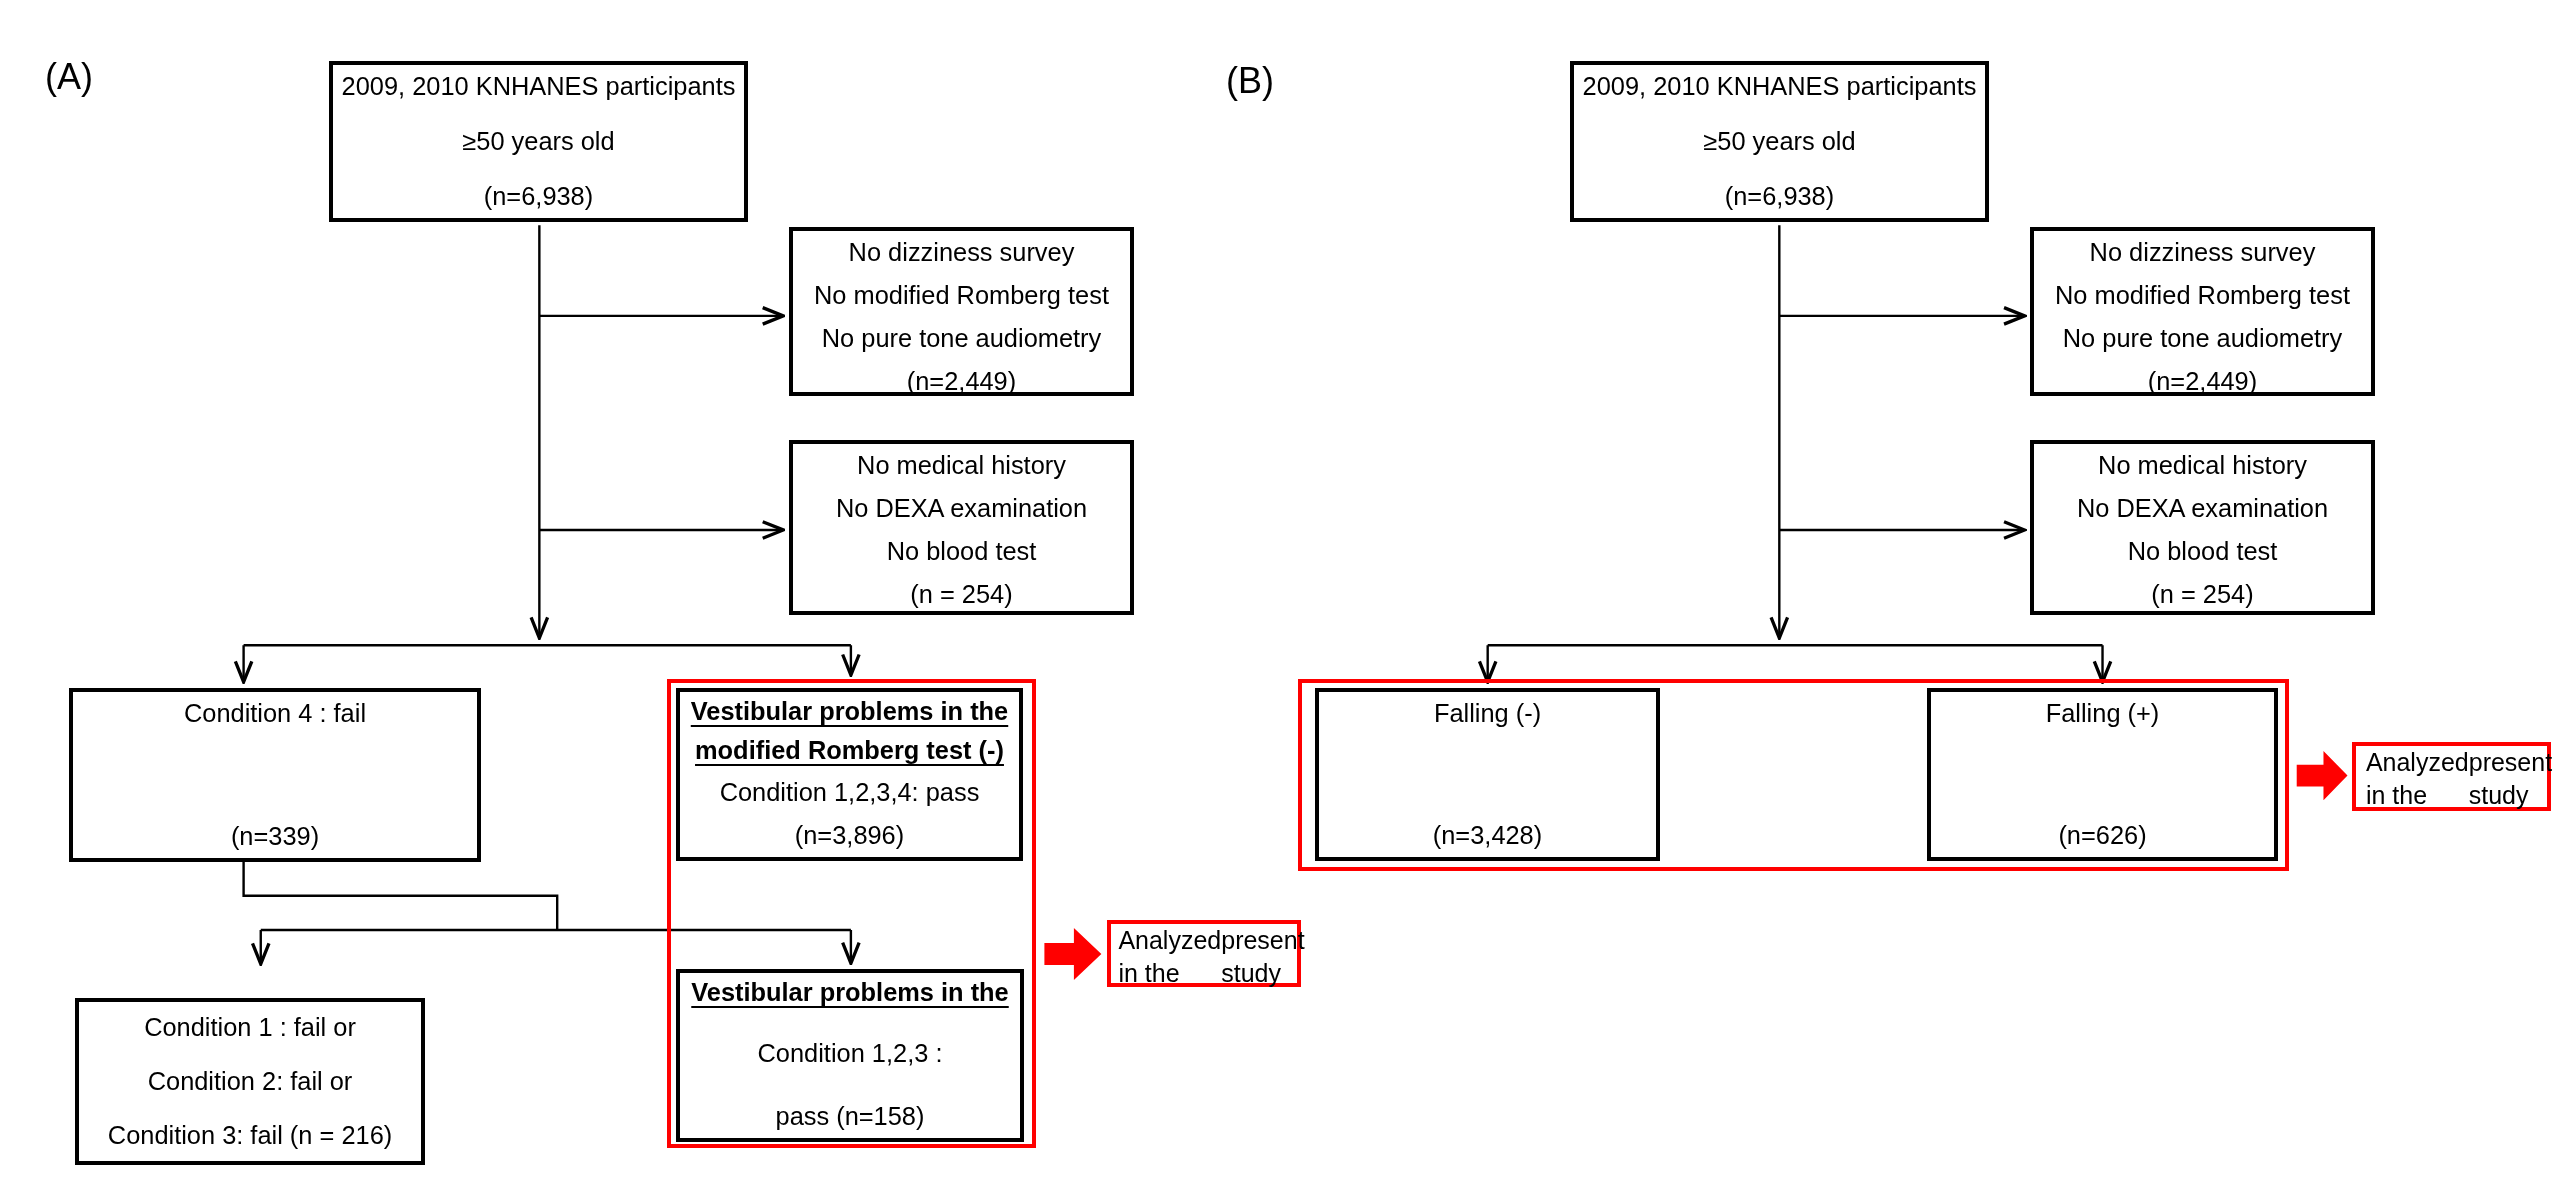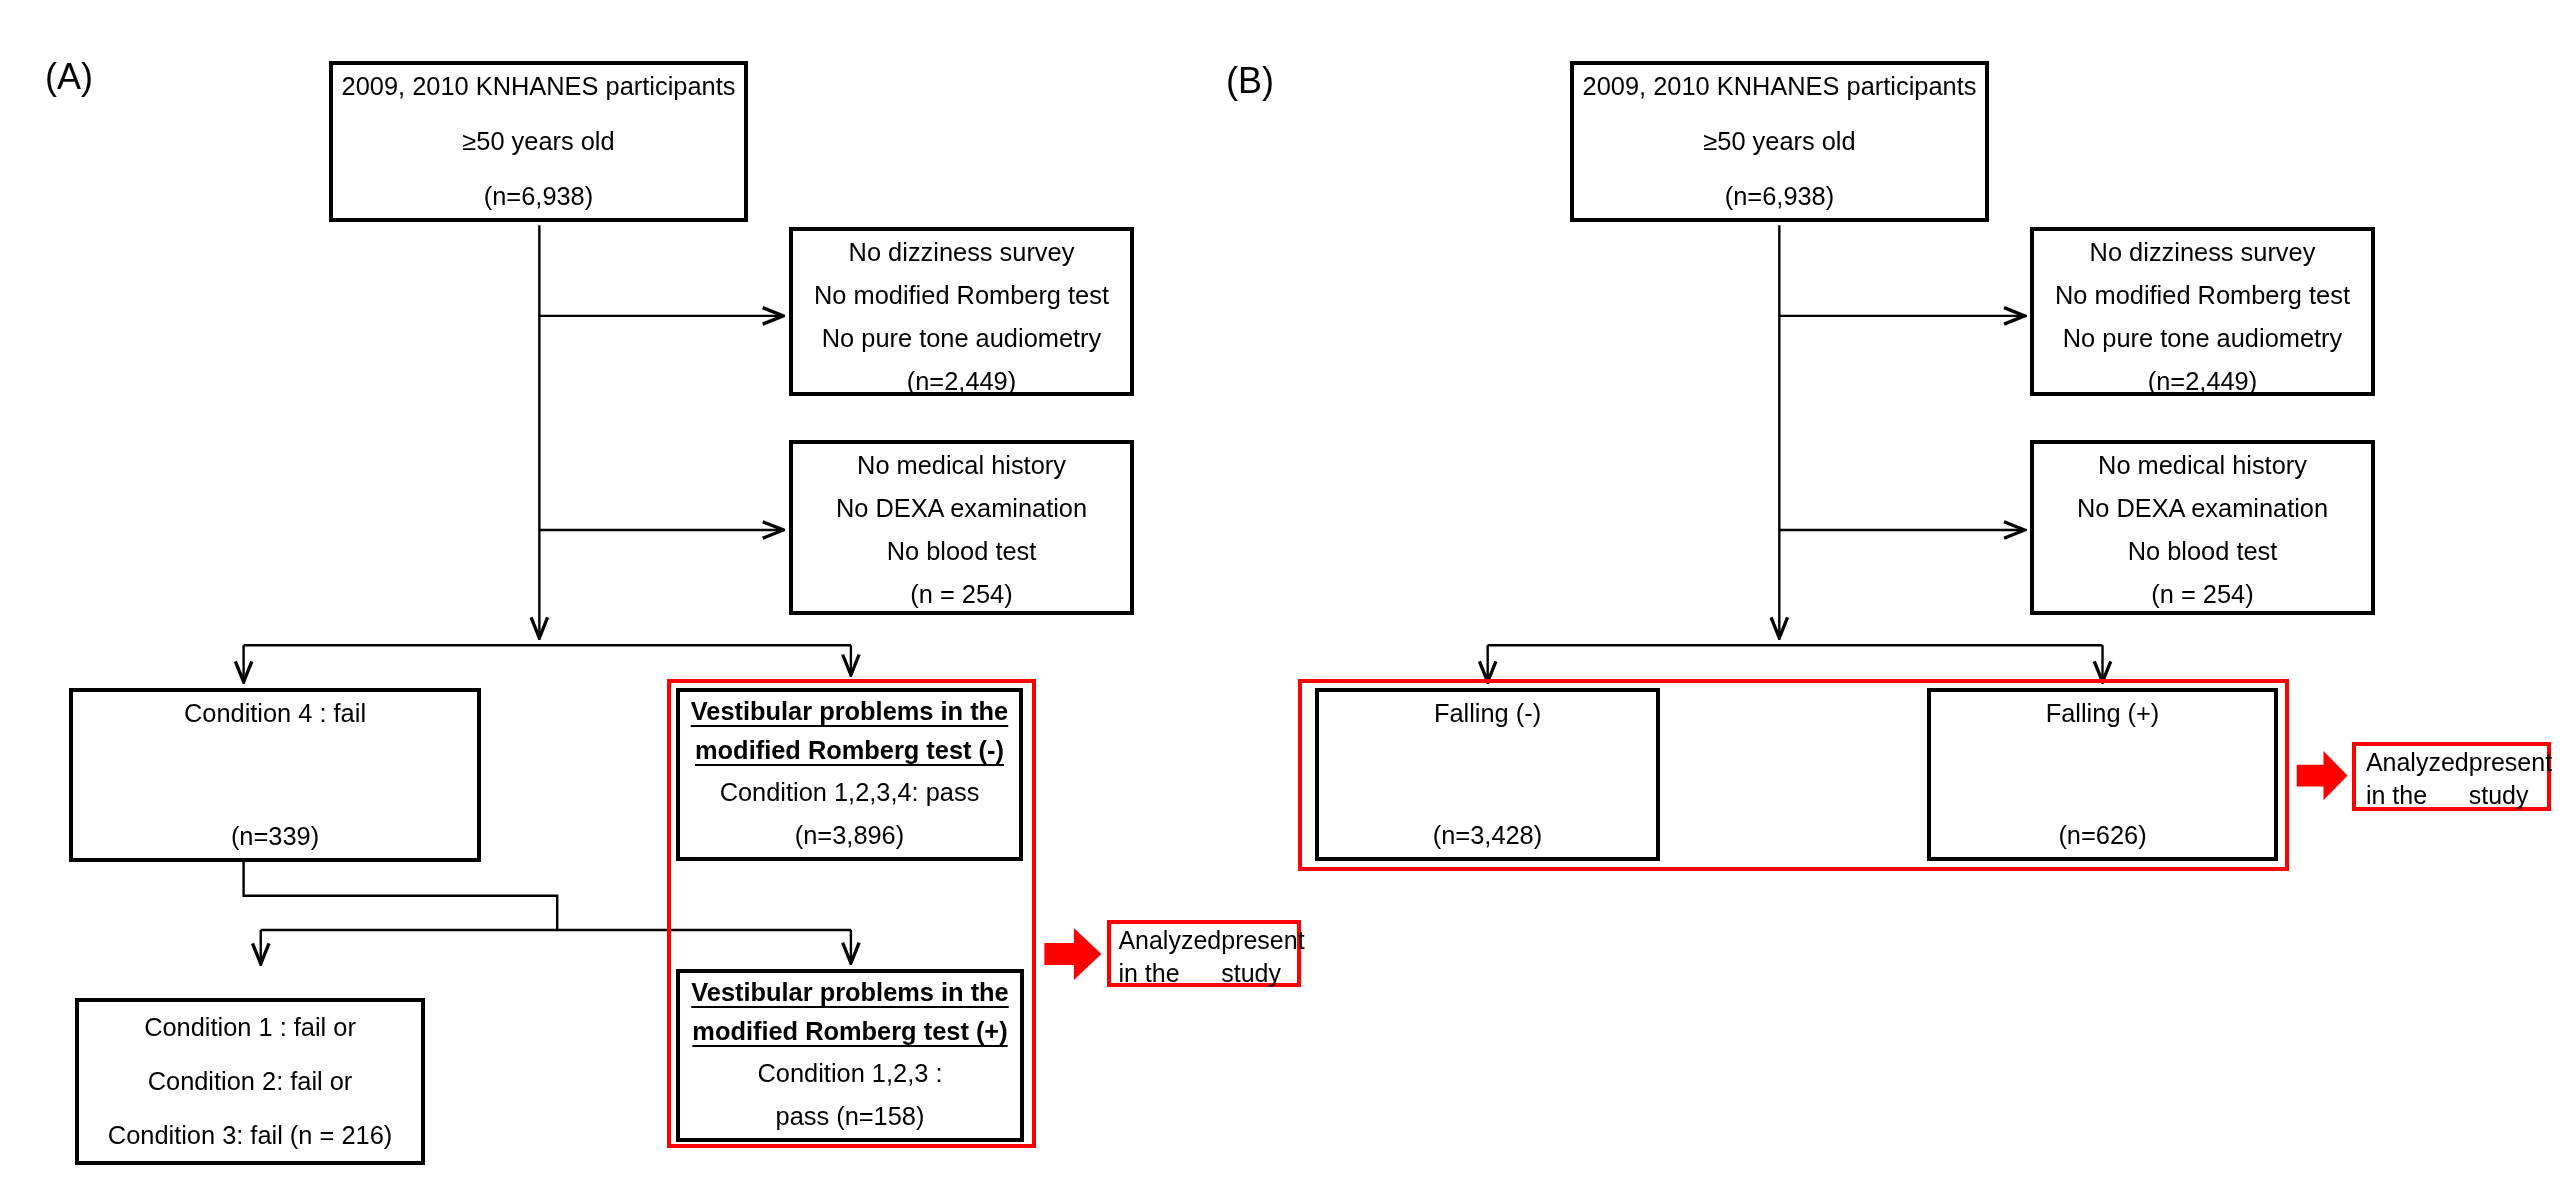--- a/index.html
+++ b/index.html
@@ -136,21 +136,20 @@
   </div>
 
   <div class="box" style="left:75px;top:970px;width:350px;height:167px;line-height:51px;margin-top:28px;">
     <div>Condition 1 : fail or</div>
     <div>Condition 2: fail or</div>
     <div>Condition 3: fail (n = 216)</div>
   </div>
 
   <div class="box" style="left:676px;top:969px;width:348px;height:173px;">
     <div class="hd">Vestibular problems in the</div>
-    <div class="hd">modified Romberg test (+)</div>
     <div>Condition 1,2,3 :</div>
     <div>pass (n=158)</div>
   </div>
 
   <div class="analyzed" style="left:1107px;top:920px;width:194px;height:67px;">
     <div>Analyzed in the</div>
     <div>present study</div>
   </div>
 
   <div class="panel-label" style="left:1226px;top:62px;">(B)</div>

